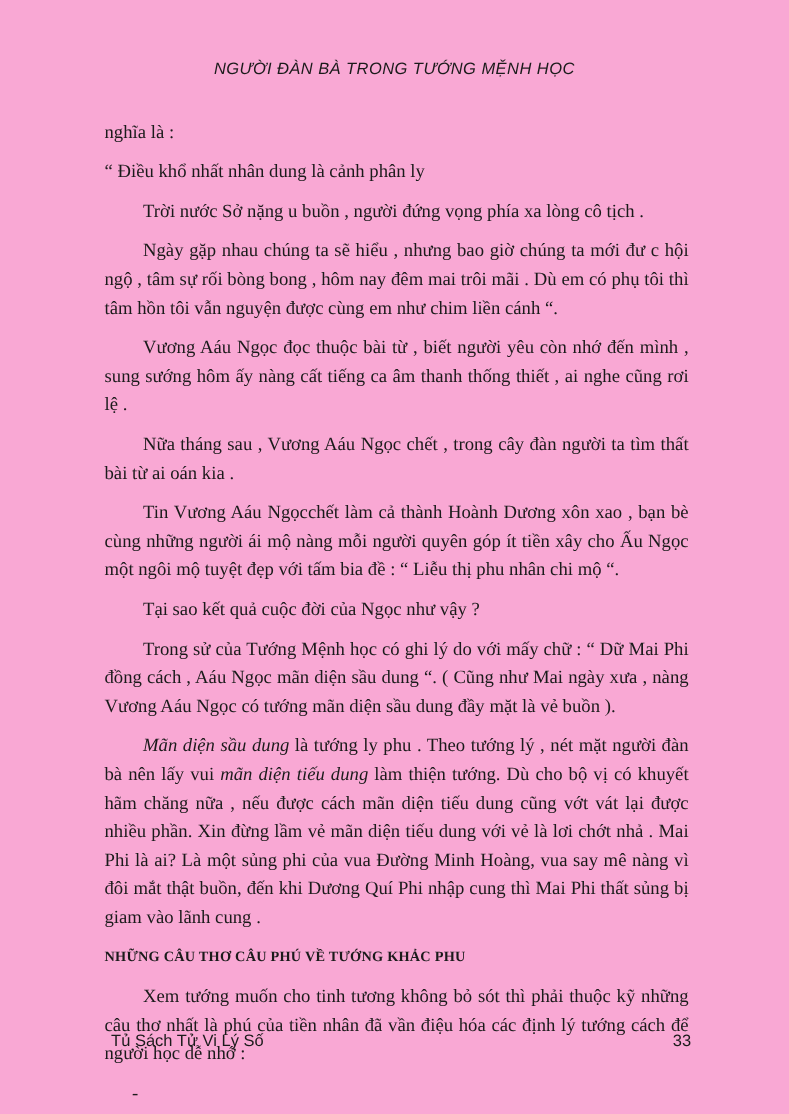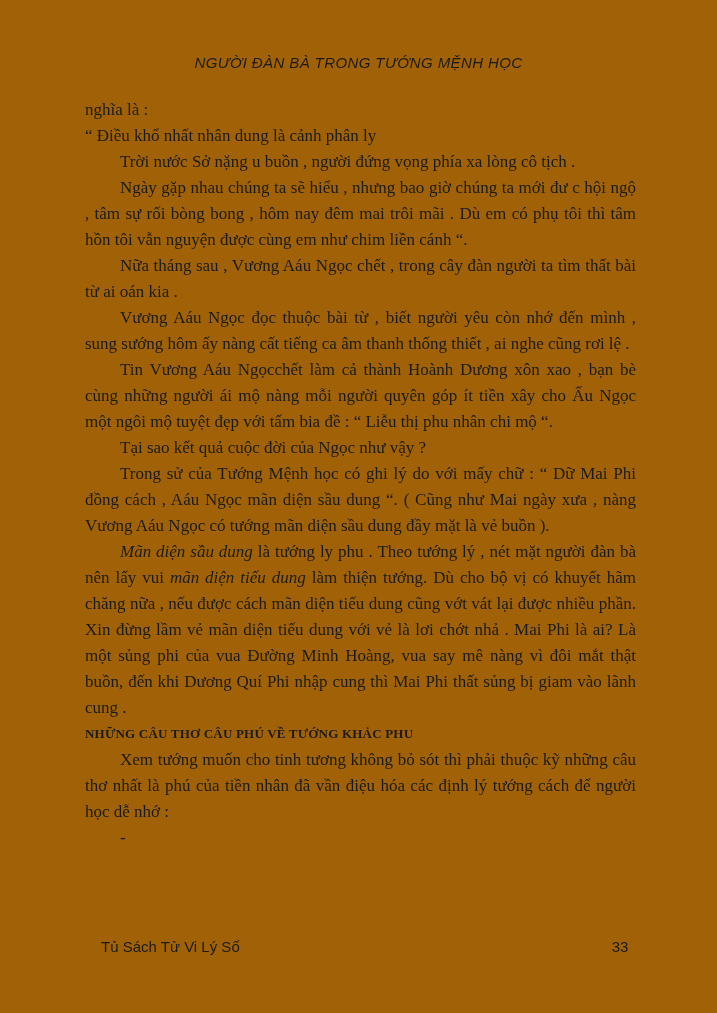--- a/index.html
+++ b/index.html
@@ -1,21 +1,21 @@
 <!DOCTYPE html>
 <html><head>
 <meta charset="utf-8">
 <style>
   html, body { margin: 0; padding: 0; background: #e8e8e8; }
   .page {
     position: relative;
     width: 717px;
     height: 1013px;
     margin: 0 auto;
-    background: #a16207;
+    background: #f9a8d4;
     color: #1b1b1b;
     overflow: hidden;
   }
   .running-header {
     position: absolute;
     top: 54px;
     left: 0;
     width: 100%;
     text-align: center;
     font-family: "Liberation Sans", sans-serif;
@@ -27,21 +27,21 @@
   .content {
     position: absolute;
     top: 97px;
     left: 85px;
     width: 551px;
     font-family: "Liberation Serif", serif;
     font-size: 17px;
     line-height: 26px;
     text-align: justify;
   }
-  .content p { margin: 0; }
+  .content p { margin: 10px; }
   .lead-in   { margin-left: 63px; text-align: left; }
   .quote-line{ margin-left: 78px; text-align: left; }
   .para      { text-indent: 35px; }
   .section-heading {
     font-weight: bold;
     font-size: 13px;
     line-height: 26px;
     margin: 28px 0 24px 45px;
     text-align: left;
     letter-spacing: 0.2px;
@@ -80,22 +80,22 @@
   <div class="running-header">NGƯỜI ĐÀN BÀ TRONG TƯỚNG MỆNH HỌC</div>
 
   <div class="content">
 
     <p class="lead-in">nghĩa là :</p>
 
     <p class="quote-line">“ Điều khổ nhất nhân dung là cảnh phân ly</p>
 
     <p class="para">Trời nước Sở nặng u buồn , người đứng vọng phía xa lòng cô tịch .</p>
     <p class="para">Ngày gặp nhau chúng ta sẽ hiểu , nhưng bao giờ chúng ta mới đư c hội ngộ , tâm sự rối bòng bong , hôm nay đêm mai trôi mãi . Dù em có phụ tôi thì tâm hồn tôi vẫn nguyện được cùng em như chim liền cánh “.</p>
+    <p class="para">Vương Aáu Ngọc đọc thuộc bài từ , biết người yêu còn nhớ đến mình , sung sướng hôm ấy nàng cất tiếng ca âm thanh thống thiết , ai nghe cũng rơi lệ .</p>
     <p class="para">Nữa tháng sau , Vương Aáu Ngọc chết , trong cây đàn người ta tìm thất bài từ ai oán kia .</p>
-    <p class="para">Vương Aáu Ngọc đọc thuộc bài từ , biết người yêu còn nhớ đến mình , sung sướng hôm ấy nàng cất tiếng ca âm thanh thống thiết , ai nghe cũng rơi lệ .</p>
     <p class="para">Tin Vương Aáu Ngọcchết làm cả thành Hoành Dương xôn xao , bạn bè cùng những người ái mộ nàng mỗi người quyên góp ít tiền xây cho Ấu Ngọc một ngôi mộ tuyệt đẹp với tấm bia đề : “ Liễu thị phu nhân chi mộ “.</p>
     <p class="para">Tại sao kết quả cuộc đời của Ngọc như vậy ?</p>
     <p class="para">Trong sử của Tướng Mệnh học có ghi lý do với mấy chữ : “ Dữ Mai Phi đồng cách , Aáu Ngọc mãn diện sầu dung “. ( Cũng như Mai ngày xưa , nàng Vương Aáu Ngọc có tướng mãn diện sầu dung đầy mặt là vẻ buồn ).</p>
 
     <p class="para"><span style="font-style: italic;">Mãn diện sầu dung</span><span> là tướng ly phu . Theo tướng lý , nét mặt người đàn bà nên lấy vui </span><span style="font-style: italic;">mãn diện tiếu dung</span><span> làm thiện tướng. Dù cho bộ vị có khuyết hãm chăng nữa , nếu được cách mãn diện tiếu dung cũng vớt vát lại được nhiều phần. Xin đừng lầm vẻ mãn diện tiếu dung với vẻ là lơi chớt nhả . Mai Phi là ai? Là một sủng phi của vua Đường Minh Hoàng, vua say mê nàng vì đôi mắt thật buồn, đến khi Dương Quí Phi nhập cung thì Mai Phi thất sủng bị giam vào lãnh cung .</span></p>
 
     <p class="section-heading">NHỮNG CÂU THƠ CÂU PHÚ VỀ TƯỚNG KHẢC PHU</p>
 
     <p class="para">Xem tướng muốn cho tinh tương không bỏ sót thì phải thuộc kỹ những câu thơ nhất là phú của tiền nhân đã vần điệu hóa các định lý tướng cách để người học dễ nhớ :</p>
 

